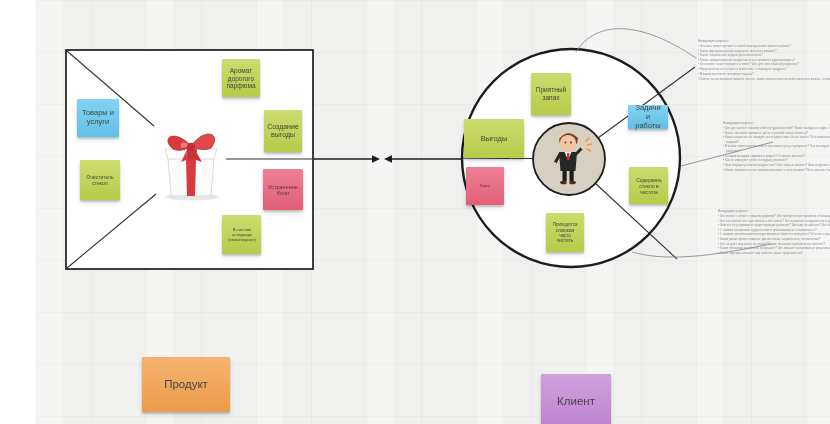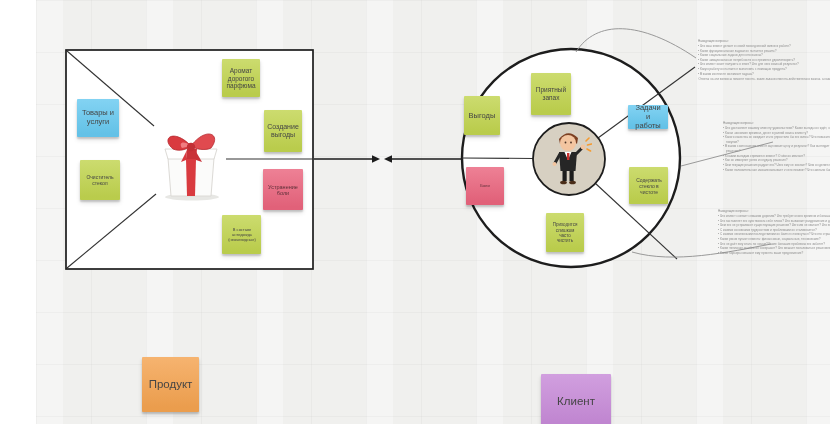--- a/index.html
+++ b/index.html
@@ -18,21 +18,21 @@
   svg.figure{position:absolute;z-index:3;}
 
   .sticky{
     position:absolute; z-index:4; border-radius:1px;
     box-shadow:0 2px 2px rgba(0,0,0,0.18), 0 3px 5px rgba(0,0,0,0.10);
     background-image:linear-gradient(180deg, rgba(255,255,255,0.18), rgba(0,0,0,0.04) 92%);
   }
   .green {background-color:#c1d44f;}
   .blue  {background-color:#67c9f0;}
   .pink  {background-color:#ea657e;}
-  .orange{background-color:#f4a350;}
+  .orange{background-color:#f4a350;padding-left:31px;}
   .purple{background-color:#c78ad8;}
 
   .lbl{
     position:absolute; left:50%; top:50%;
     transform:translate(-50%,-50%);
     width:92%; text-align:center; color:#454545; line-height:1.18;
   }
   .f115{font-size:11.5px;}
   .f75{font-size:7.5px;}
   .f70{font-size:7px;}
@@ -140,21 +140,21 @@
   <div class="sticky green" style="left:44px;top:160px;width:40px;height:40px;">
     <span class="lbl f10 sc50 w170">Очиститель стекол</span>
   </div>
   <div class="sticky pink" style="left:227px;top:169px;width:40px;height:41px;">
     <span class="lbl f11 sc50 w170">Устранение боли</span>
   </div>
   <div class="sticky green" style="left:186px;top:215px;width:39px;height:39px;">
     <span class="lbl f8 sc50 w170">В составе антидождь (неочевидные)</span>
   </div>
 
-  <div class="sticky green" style="left:428px;top:96px;width:36px;height:39px;">
+  <div class="sticky green" style="left:428px;top:119px;width:60px;height:39px;">
     <span class="lbl f75">Выгоды</span>
   </div>
   <div class="sticky green" style="left:495px;top:73px;width:40px;height:42px;">
     <span class="lbl f65">Приятный запах</span>
   </div>
   <div class="sticky blue" style="left:592px;top:105px;width:40px;height:24px;">
     <span class="lbl f75 w70">Задачи и работы</span>
   </div>
   <div class="sticky green" style="left:593px;top:167px;width:39px;height:37px;">
     <span class="lbl f10 sc50 w170">Содержать стекло в чистоте</span>

